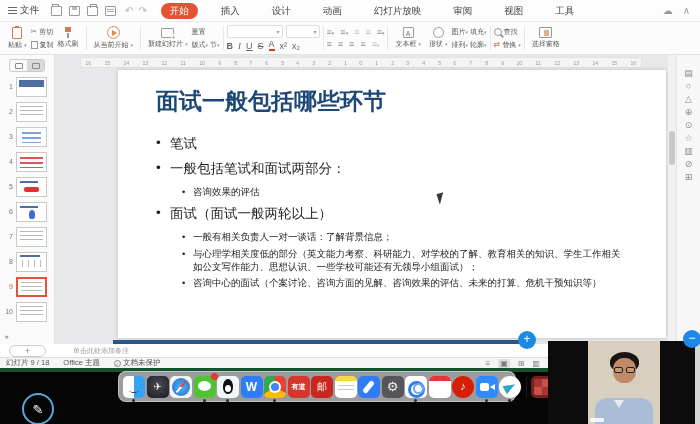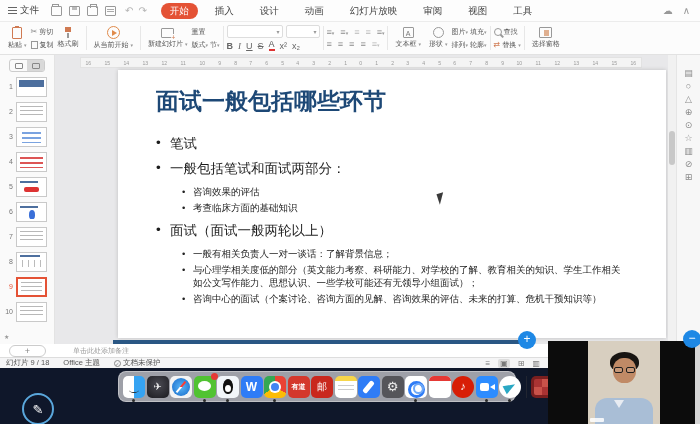--- a/index.html
+++ b/index.html
@@ -1,36 +1,36 @@
 <!DOCTYPE html>
 <html style="--accent: #e45235; --title-blue: #1d4876; --splitter-blue: #2a5784; --circle-blue: #1e88e5;"><head>
 <meta charset="utf-8">
 <style>
   * { margin:0; padding:0; box-sizing:border-box; }
   html,body { width:700px; height:424px; overflow:hidden; background:#050505;
     font-family:"Liberation Sans","DejaVu Sans",sans-serif; }
-  .screen { position:relative; width:700px; height:424px; background:#0f172a; }
+  .screen { position:relative; width:700px; height:372px; background:#14532d; }
 
   
   .wps { position:absolute; left:0; top:0; width:700px; height:368px; background:#fff; }
 
   
   .tabbar { position:absolute; left:0; top:0; width:700px; height:22px; background:#fdfdfd;
     border-bottom:1px solid #ececec; display:flex; align-items:center; font-size:9.5px; color:#444; }
   .menu-btn { display:flex; align-items:center; gap:3px; margin-left:8px; cursor:default; }
   .hamburger { width:9px; height:7px; border-top:1px solid #666; border-bottom:1px solid #666; position:relative; }
   .hamburger::after { content:""; position:absolute; left:0; top:2px; width:9px; height:1px; background:#666; }
   .qicons { display:flex; align-items:center; gap:7px; margin-left:12px; }
   .qicon { width:11px; height:10px; border:1px solid #999; border-radius:1px; position:relative; }
   .qicon.folder::before { content:""; position:absolute; top:-3px; left:0; width:5px; height:2px; border:1px solid #999; border-bottom:none; }
   .qicon.save::before { content:""; position:absolute; top:0; left:2px; width:5px; height:3px; background:#bbb; }
   .qicon.print::before { content:""; position:absolute; top:-3px; left:2px; width:5px; height:3px; border:1px solid #999; border-bottom:none; }
   .qicon.preview::before { content:""; position:absolute; top:2px; left:1px; width:7px; height:1px; background:#aaa; box-shadow:0 2px 0 #aaa; }
   .undo-redo { font-size:10px; color:#b5b5b5; display:flex; gap:5px; margin-left:9px; }
-  .tabs { display:flex; align-items:flex-end; margin-left:14px; gap:8px; }
+  .tabs { display:flex; align-items:flex-end; margin-left:14px; gap:14px; }
   .tab { padding:0 9px; height:16px; line-height:16px; border-radius:9px; white-space:nowrap; }
   .tab.active { background:var(--accent,#e45235); color:#fff; }
   .tabbar-right { margin-left:auto; margin-right:10px; display:flex; gap:10px; color:#999; font-size:10px; align-items:center; }
 
   
   .ribbon { position:absolute; left:0; top:22px; width:700px; height:33px; background:#fcfcfc;
     border-bottom:1px solid #e2e2e2; display:flex; align-items:stretch; padding:2px 4px; color:#555; }
   .rsep { width:1px; background:#e7e7e7; margin:2px 3px; }
   .rbig { display:flex; flex-direction:column; align-items:center; justify-content:center; padding:0 4px; font-size:7px; white-space:nowrap; gap:1px; }
   .rstack { display:flex; flex-direction:column; justify-content:center; gap:3px; font-size:7px; }
@@ -457,21 +457,20 @@
             <span class="rtick">15</span>
             <span class="rtick">16</span>
           </span>
         </div>
       <div class="slide">
         <div class="slide-title">面试一般包括哪些环节</div>
         <div class="bullets">
           <div class="b1">笔试</div>
           <div class="b1">一般包括笔试和面试两部分：</div>
           <div class="b2">咨询效果的评估</div>
-          <div class="b2">考查临床方面的基础知识</div>
           <div class="b1">面试（面试一般两轮以上）</div>
           <div class="b2">一般有相关负责人一对一谈话：了解背景信息；</div>
           <div class="b2">与心理学相关度低的部分（英文能力考察、科研能力、对学校的了解、教育相关的知识、学生工作相关如公文写作能力、思想认识、一些学校可能还有无领导小组面试）；</div>
           <div class="b2">咨询中心的面试（个案讨论、咨询方面的见解、咨询效果的评估、未来的打算、危机干预知识等）</div>
         </div>
       </div>
       <div class="cursor"></div>
     </div>
 
     <div class="vscroll">

